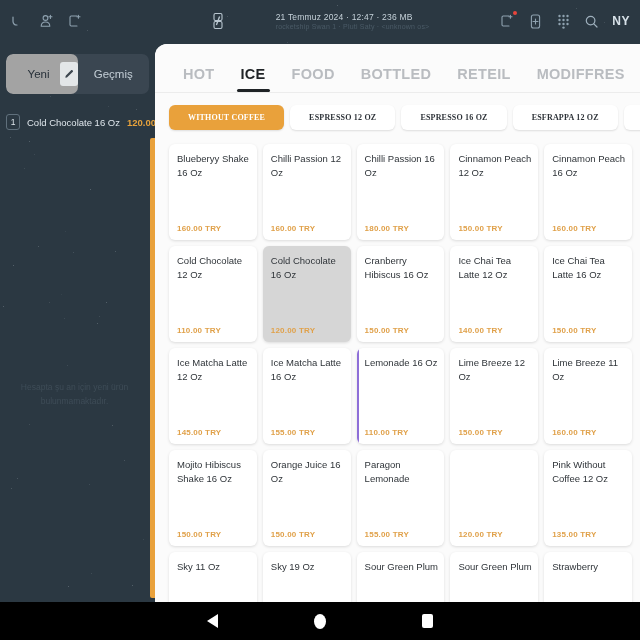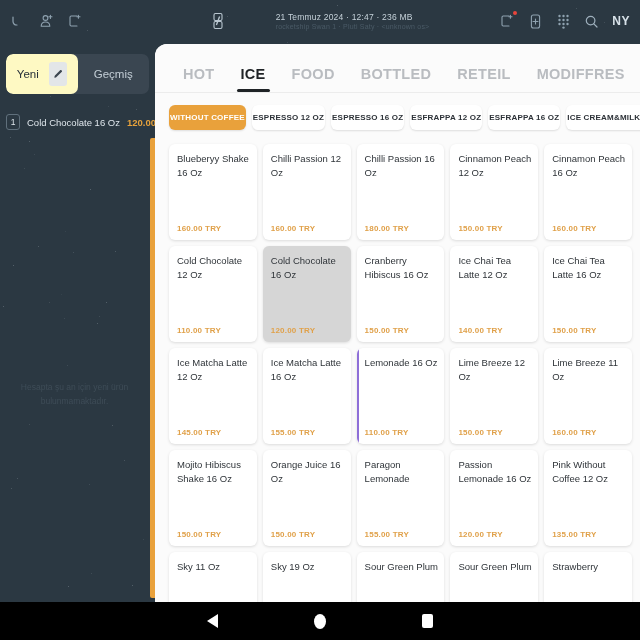--- a/index.html
+++ b/index.html
@@ -76,23 +76,24 @@
     border-radius: 7px;
     overflow: hidden;
     background: #3a4651;
   }
   .seg-btn {
     flex: 1; display: flex; align-items: center; justify-content: center;
     font-size: 11.5px; color: #c3ced6;
     gap: 6px;
   }
   .seg-btn.active {
-    background: #fef9c3; color: #273039;
+    background: #a3a3a3; color: #273039;
     border-radius: 7px;
     font-weight: 400;
+    justify-content: flex-end;
   }
   .pencil-chip {
     width: 18px; height: 24px;
     background: #e3e6e8;
     border-radius: 3px;
     display: flex; align-items: center; justify-content: center;
     margin-left: 4px;
   }
   .line-item {
     display: flex; align-items: center;
@@ -169,23 +170,24 @@
     background: #fbfbfb;
   }
   .chip {
     background: #ffffff;
     border-radius: 6px;
     box-shadow: 0 1px 2px rgba(0,0,0,.12);
     font-size: 8px;
     font-weight: 700;
     letter-spacing: .2px;
     color: #2d3238;
-    padding: 8px 1px;
+    padding: 8px 19px;
     display: flex; align-items: center; justify-content: center;
     white-space: nowrap;
+    font-family: Liberation Serif, serif;
   }
   .chip.active { background: #e9a13b; color: #ffffff; }
 
   .grid-wrap {
     padding: 4px 8px 0 14px;
     height: 462px;
     overflow: hidden;
   }
   .grid {
     display: grid;
@@ -620,21 +622,20 @@
           </div>
           <div class="card">
             <div class="card-title">Orange Juice 16 Oz</div>
             <div class="card-price">150.00 TRY</div>
           </div>
           <div class="card">
             <div class="card-title">Paragon Lemonade</div>
             <div class="card-price">155.00 TRY</div>
           </div>
           <div class="card">
-            <div class="card-title">Passion Lemonade 16 Oz</div>
             <div class="card-price">120.00 TRY</div>
           </div>
           <div class="card">
             <div class="card-title">Pink Without Coffee 12 Oz</div>
             <div class="card-price">135.00 TRY</div>
           </div>
           <div class="card">
             <div class="card-title">Sky 11 Oz</div>
           </div>
           <div class="card">

